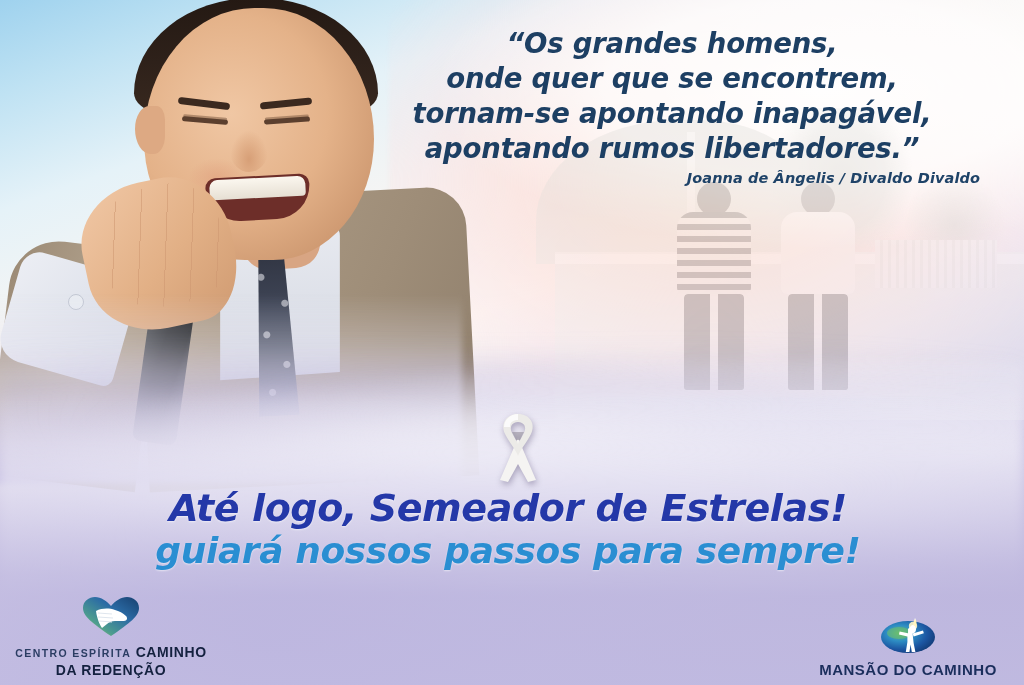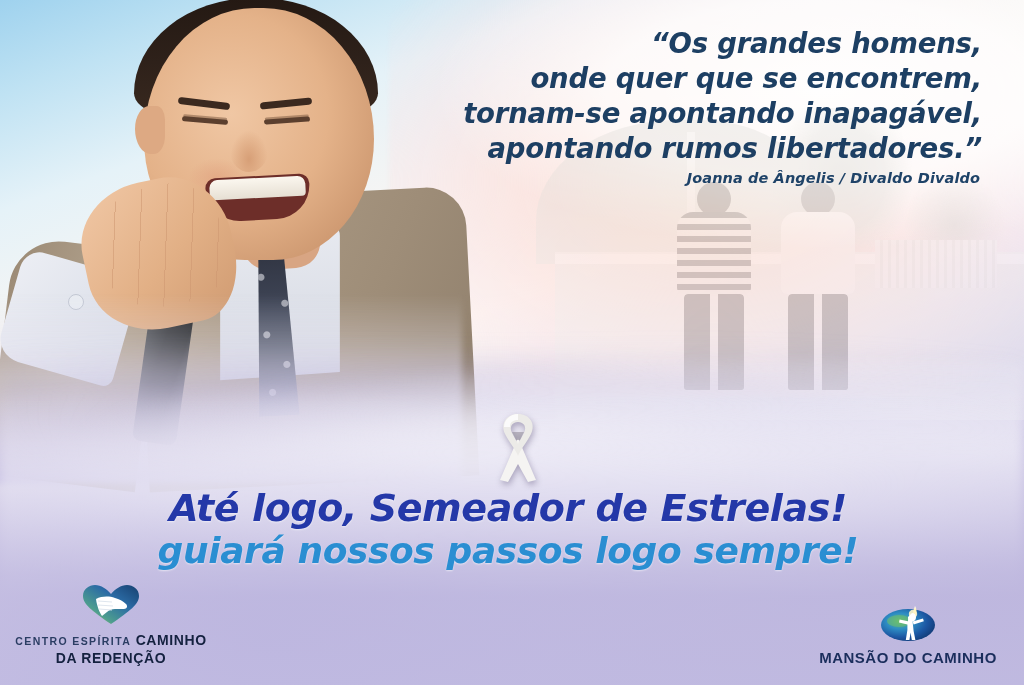--- a/index.html
+++ b/index.html
@@ -258,21 +258,21 @@
     position:absolute;left:0;right:0;top:330px;height:130px;
     background:
       radial-gradient(ellipse at 30% 70%,rgba(180,172,216,.55) 0%,rgba(180,172,216,0) 60%),
       radial-gradient(ellipse at 66% 80%,rgba(176,168,214,.45) 0%,rgba(176,168,214,0) 62%);
     filter:blur(10px);
   }
 
   
   .quote{
     position:absolute;right:42px;top:26px;width:620px;
-    text-align:right;
+    text-align:center;
     font-family:"DejaVu Sans",sans-serif;
     font-style:italic;font-weight:bold;
     font-size:27.5px;line-height:35px;
     letter-spacing:-.2px;
     color:#1d3f63;
   }
   .quote .ln{display:block;white-space:nowrap;}
   .attrib{
     position:absolute;right:44px;top:170px;
     font-family:"DejaVu Sans",sans-serif;
@@ -291,21 +291,21 @@
     font-family:"DejaVu Sans",sans-serif;
     font-weight:bold;font-style:italic;
     letter-spacing:-.4px;
   }
   .headline .h1{font-size:38px;line-height:43px;color:#2438a8;}
   .headline .h2{font-size:36px;line-height:42px;color:#1d4fbf;}
   .headline .h3{font-size:36px;line-height:42px;color:#2a8ed2;}
   .headline span{display:block;text-shadow:0 1px 2px rgba(255,255,255,.55);}
 
   
-  .logo{position:absolute;bottom:18px;text-align:center;}
+  .logo{position:absolute;bottom:6px;text-align:center;}
   .logo-left{left:6px;width:210px;}
   .logo-right{right:6px;width:220px;}
   .logo .mark{display:block;margin:0 auto 2px;}
   .logo .l1{
     font-size:10.5px;font-weight:bold;letter-spacing:1.4px;
     color:#2b3d63;line-height:13px;
   }
   .logo .l2{
     font-size:14px;font-weight:bold;letter-spacing:.6px;
     color:#14213f;line-height:17px;
@@ -390,21 +390,21 @@
                C34 38 41 30 45 22 C50 12 44 2 32 2 Z
                M32 10 C38 10 41 15 38 21 C36 25 33 29 32 32
                C31 29 28 25 26 21 C23 15 26 10 32 10 Z" fill="#ecebe8"></path>
       <path d="M26 20 L38 20 L34 28 L30 28 Z" fill="#8f8b95" opacity=".55"></path>
       <path d="M32 2 C24 2 18 8 18 15 L24 15 C24 10 27 8 32 8 Z" fill="#ffffff" opacity=".8"></path>
     </svg>
   </div>
 
   <div class="headline">
     <span class="h1">Até logo, Semeador de Estrelas!</span>
-    <span class="h3">guiará nossos passos logo sempre!</span>
+    <span class="h3">guiará nossos passos para sempre!</span>
   </div>
 
   <div class="logo logo-left">
     <span class="mark">
       <svg width="58" height="40" viewBox="0 0 58 40" aria-hidden="true">
         <defs>
           <linearGradient id="hg" x1="0" y1="1" x2="1" y2="0">
             <stop offset="0%" stop-color="#c9cf55"></stop>
             <stop offset="28%" stop-color="#4e9e8e"></stop>
             <stop offset="62%" stop-color="#2b6ba5"></stop>

